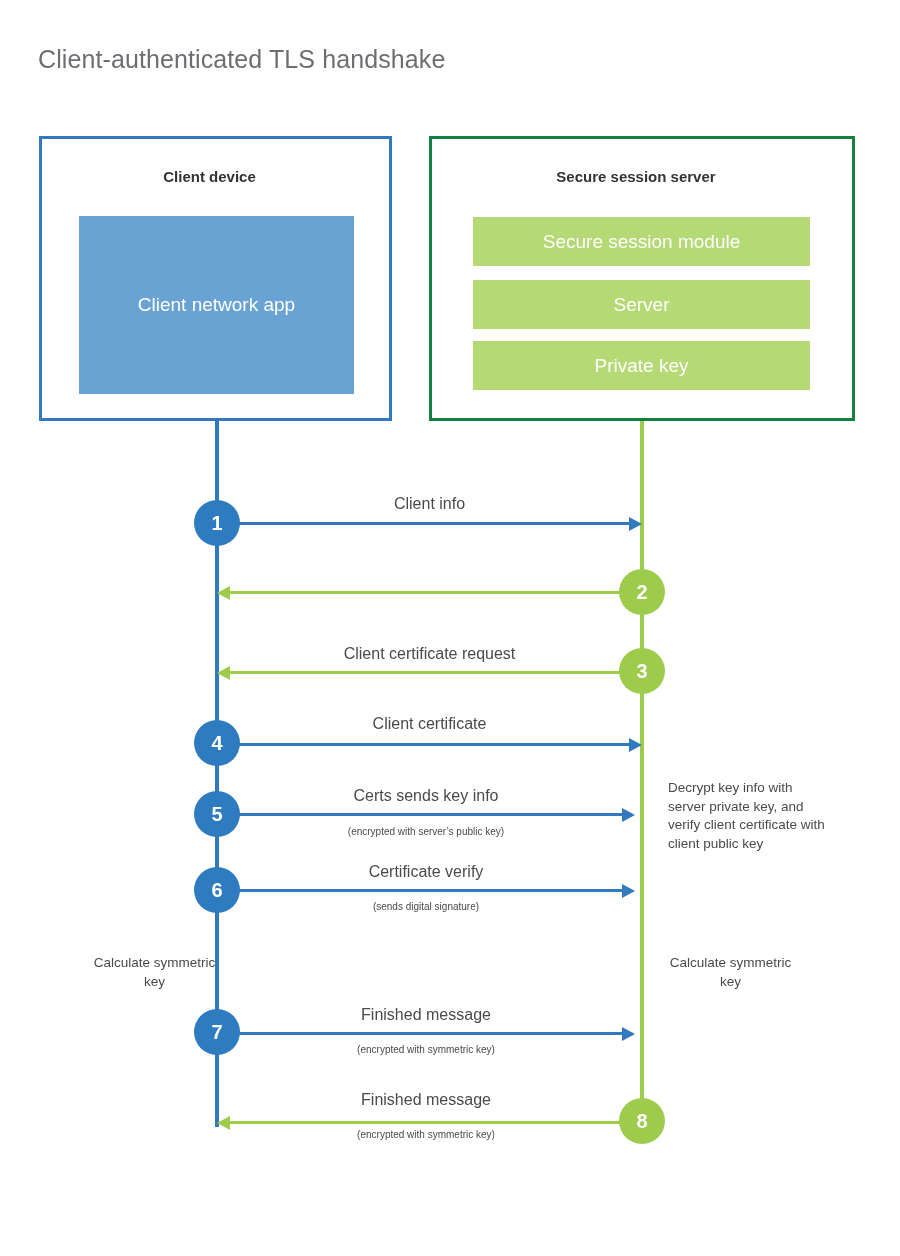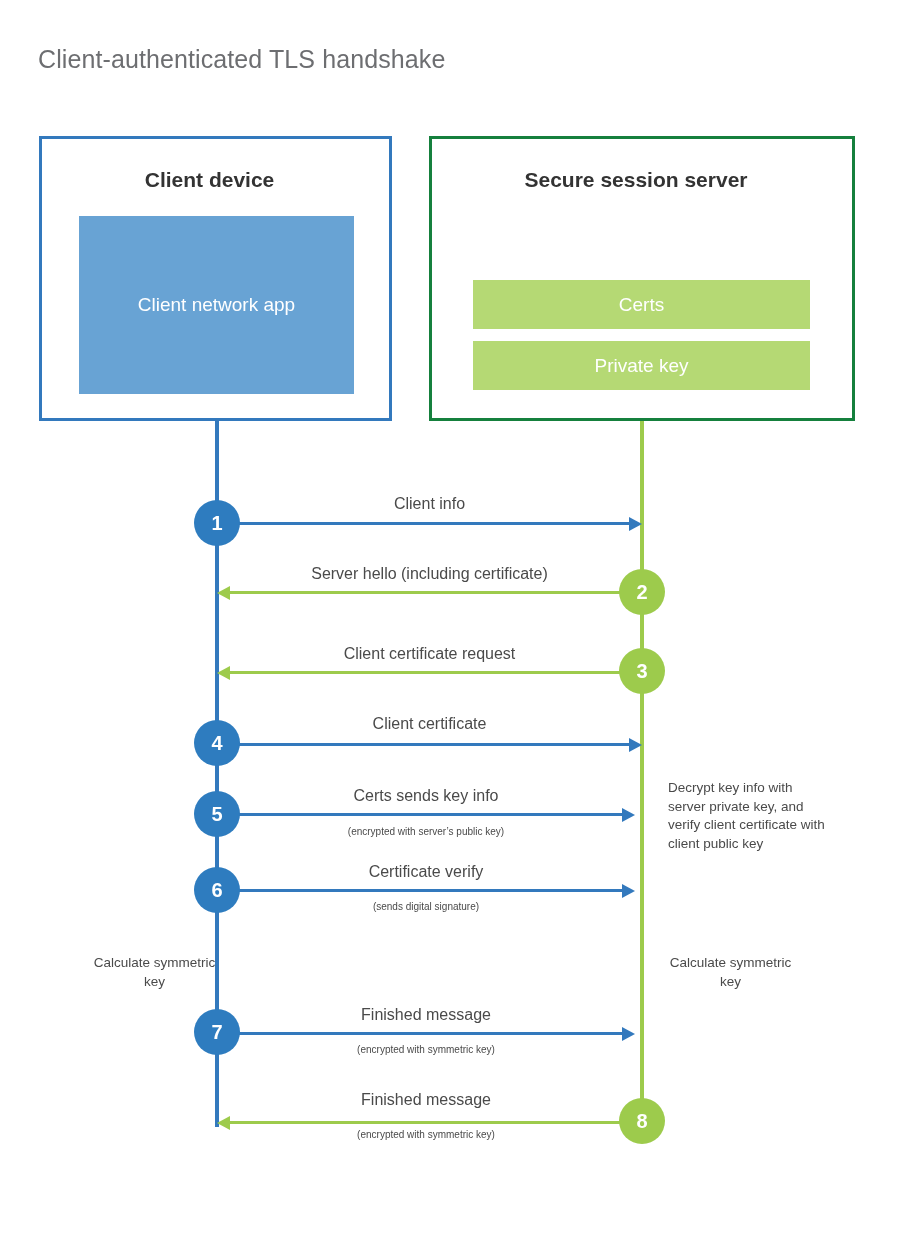--- a/index.html
+++ b/index.html
@@ -51,21 +51,21 @@
     width: 426px;
     height: 285px;
     border: 3px solid #15803d;
   }
   .party-title {
     position: absolute;
     left: 0;
     right: 12px;
     top: 29px;
     text-align: center;
-    font-size: 21px;
+    font-size: 15px;
     font-weight: bold;
     color: #333333;
   }
 
   
   #client-app {
     position: absolute;
     left: 37px;
     top: 77px;
     width: 275px;
@@ -189,39 +189,39 @@
 
   <div id="page-title">Client-authenticated TLS handshake</div>
 
   <div id="client-box" class="party-box">
     <div class="party-title">Client device</div>
     <div id="client-app">Client network app</div>
   </div>
 
   <div id="server-box" class="party-box">
     <div class="party-title">Secure session server</div>
-    <div id="server-bar-1" class="server-bar">Certs</div>
+    <div id="server-bar-0" class="server-bar">Secure session module</div>
+    <div id="server-bar-1" class="server-bar">Server</div>
     <div id="server-bar-2" class="server-bar">Private key</div>
   </div>
 
   <div id="client-lifeline" class="lifeline"></div>
   <div id="server-lifeline" class="lifeline"></div>
 
   <div class="msg" style="left:217px; top:506px; width:425px;">
     <div class="msg-line blue" style="left:0; width:412px;"></div>
     <div class="arrow-head right blue" style="left:412px;"></div>
   </div>
   <div class="msg-label" style="left:217px; top:479px; width:425px;">Client info</div>
   <div class="step-circle blue" style="left:194px; top:484px;">1</div>
 
   <div class="msg" style="left:217px; top:575px; width:425px;">
     <div class="msg-line green" style="left:13px; width:412px;"></div>
     <div class="arrow-head left green" style="left:0;"></div>
   </div>
-  <div class="msg-label" style="left:217px; top:549px; width:425px;">Server hello (including certificate)</div>
   <div class="step-circle green" style="left:619px; top:553px;">2</div>
 
   <div class="msg" style="left:217px; top:655px; width:425px;">
     <div class="msg-line green" style="left:13px; width:412px;"></div>
     <div class="arrow-head left green" style="left:0;"></div>
   </div>
   <div class="msg-label" style="left:217px; top:629px; width:425px;">Client certificate request</div>
   <div class="step-circle green" style="left:619px; top:632px;">3</div>
 
   <div class="msg" style="left:217px; top:727px; width:425px;">

